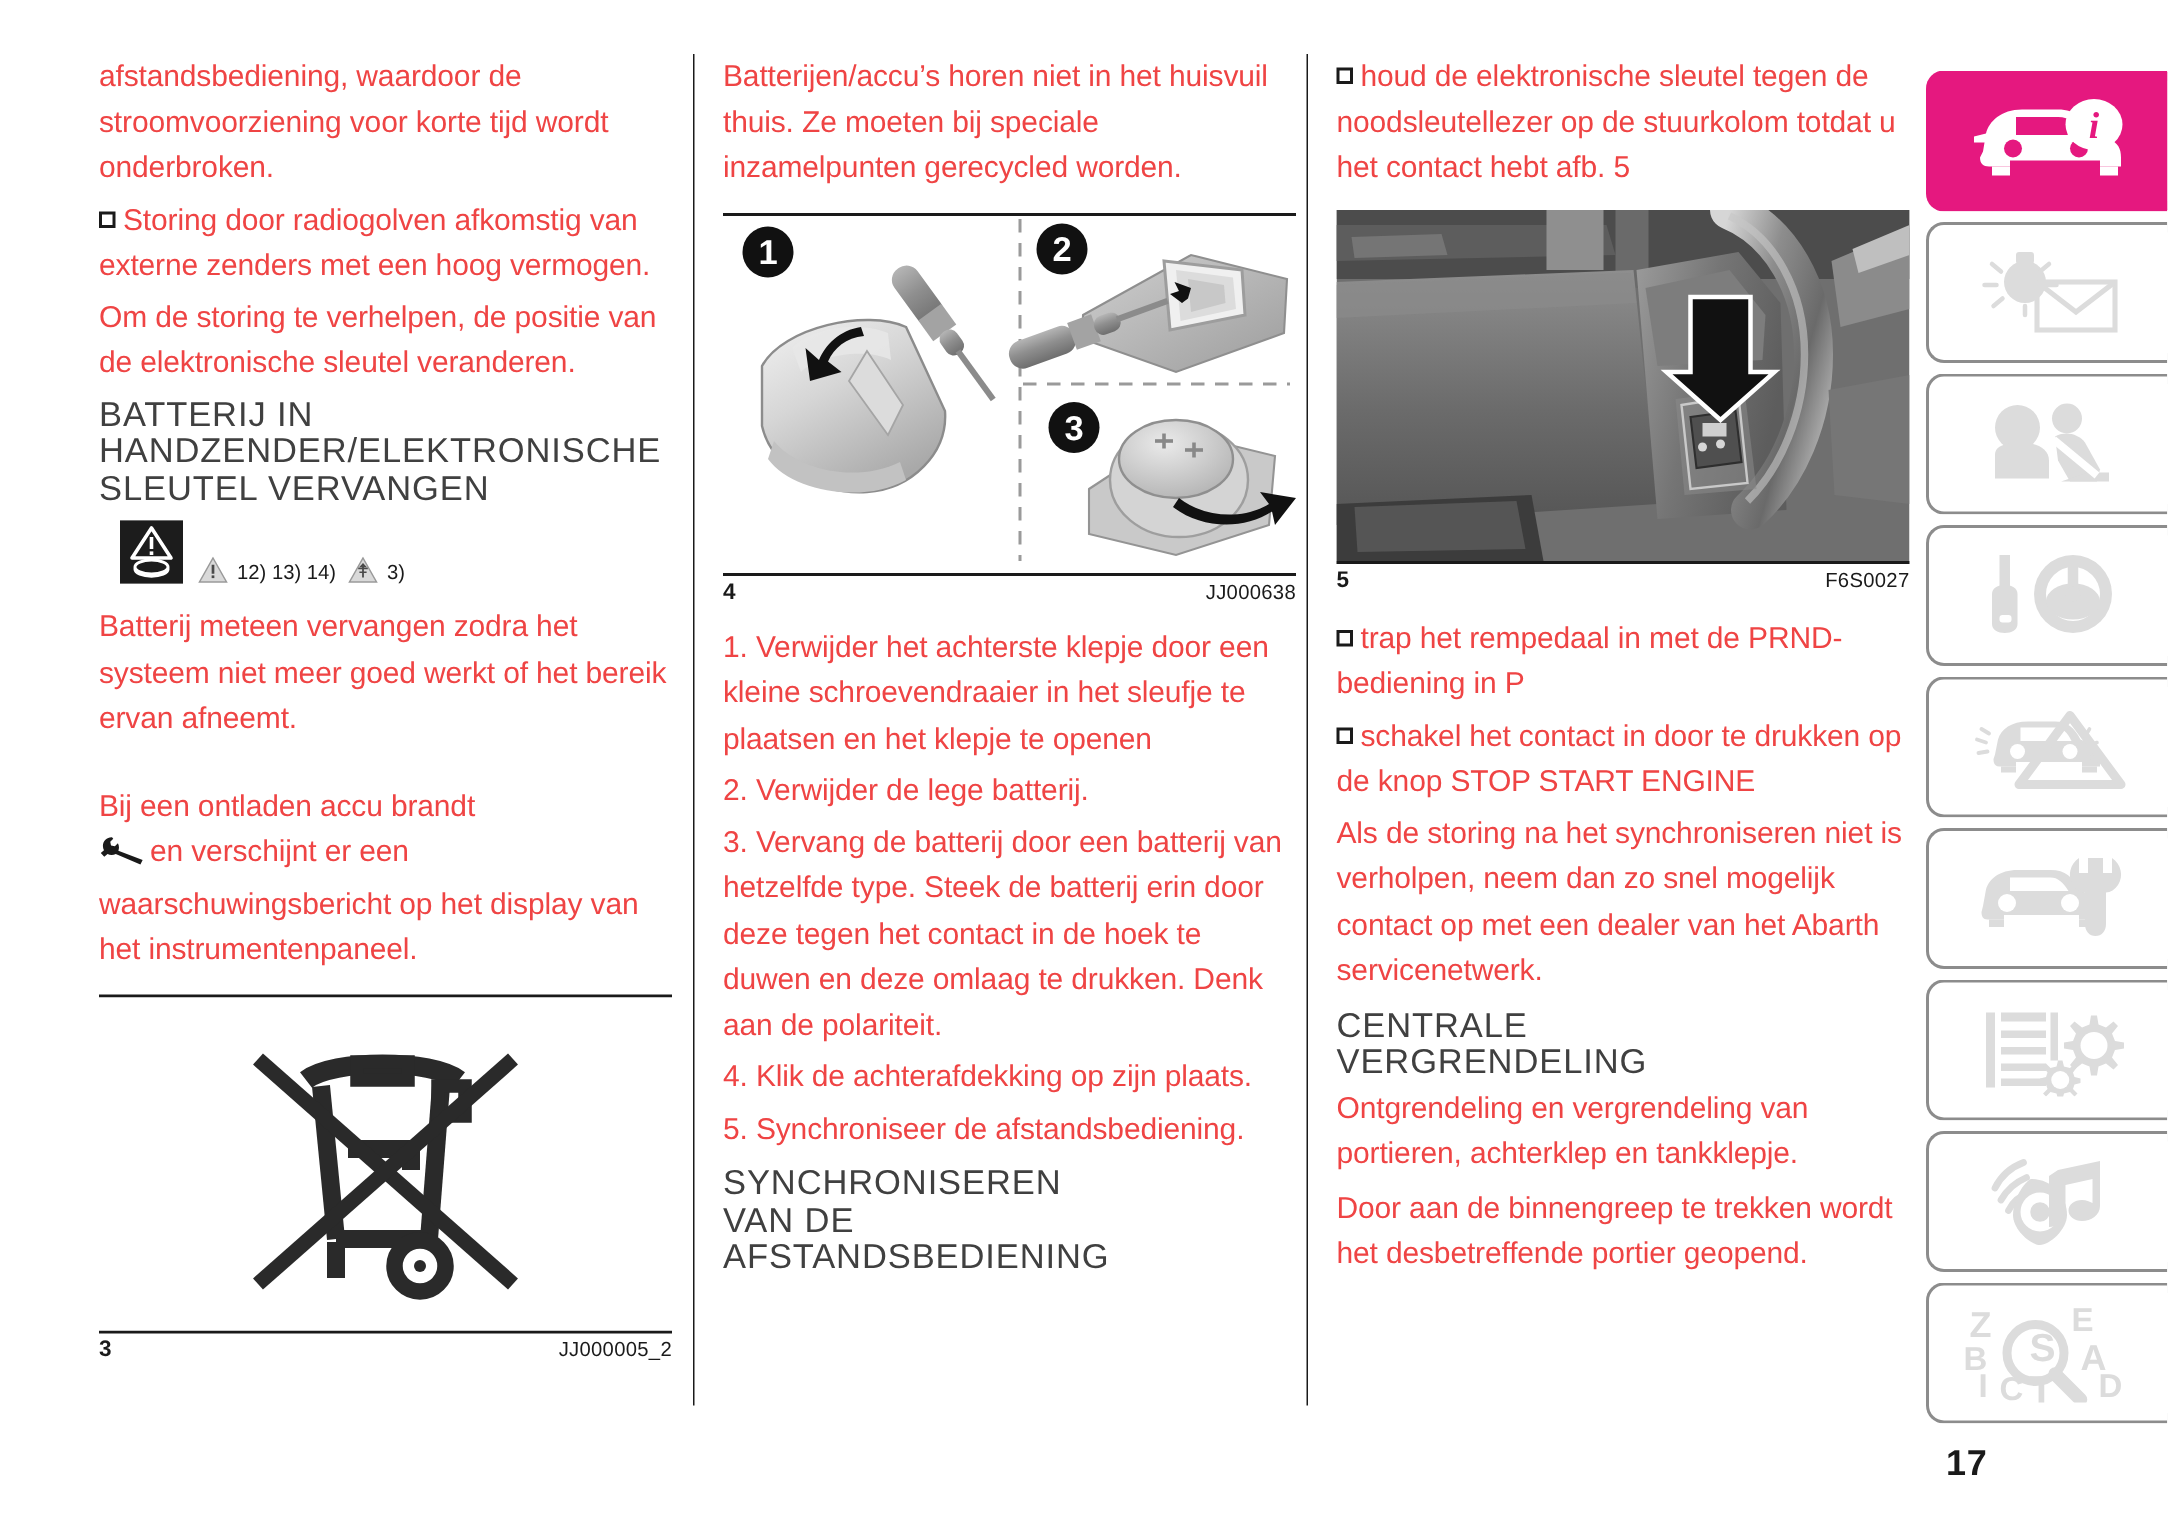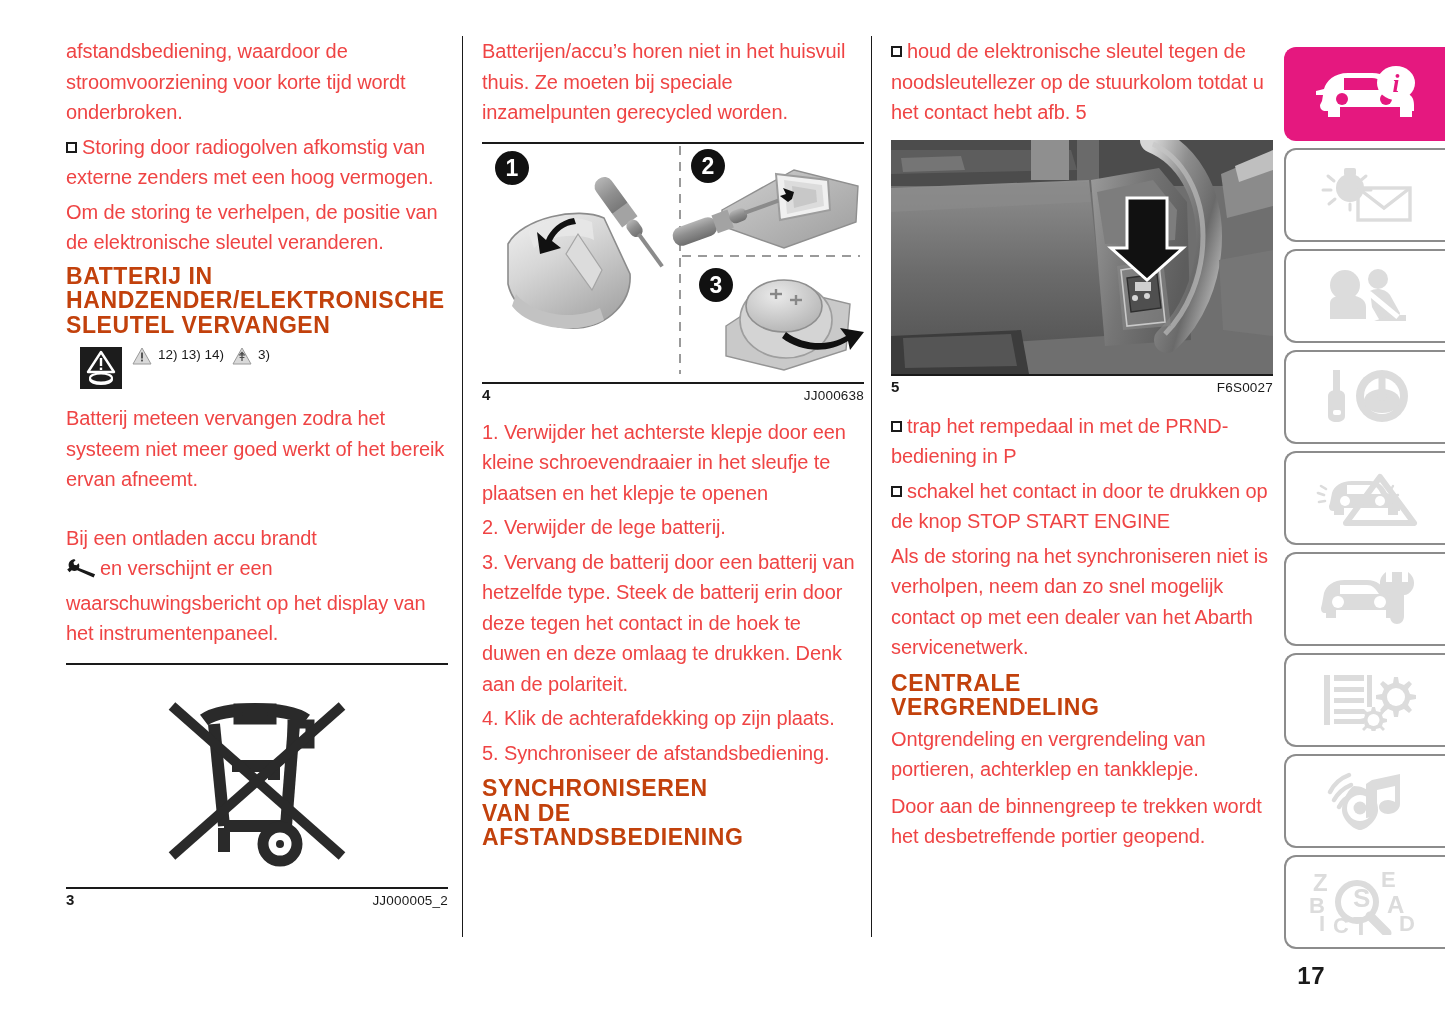--- a/index.html
+++ b/index.html
@@ -57,34 +57,34 @@
     position: relative;
     top: -1px;
     background: #fff;
   }
 
   
   h2.head {
     margin: 0;
     font-size: 23px;
     line-height: 24.5px;
-    font-weight: bold;
-    color: #c2410c;
+    font-weight: normal;
+    color: #404040;
     letter-spacing: 0.6px;
     white-space: nowrap;
     font-stretch: condensed;
   }
   h2.head .ln { display: block; }
 
   .head-wrap { position: relative; z-index: 5; }
 
   
   .sym-row {
     display: flex;
-    align-items: flex-start;
+    align-items: flex-end;
     margin-top: 10px;
     height: 42px;
     padding-left: 14px;
   }
   .sym-black {
     width: 42px; height: 42px;
     background: #1c1c1c;
     position: relative;
     margin-right: 10px;
     flex: 0 0 auto;

